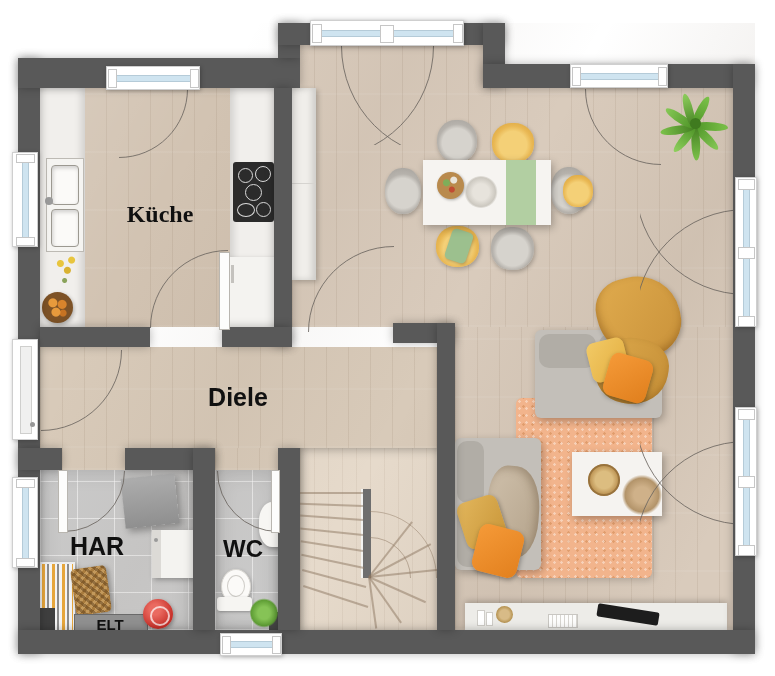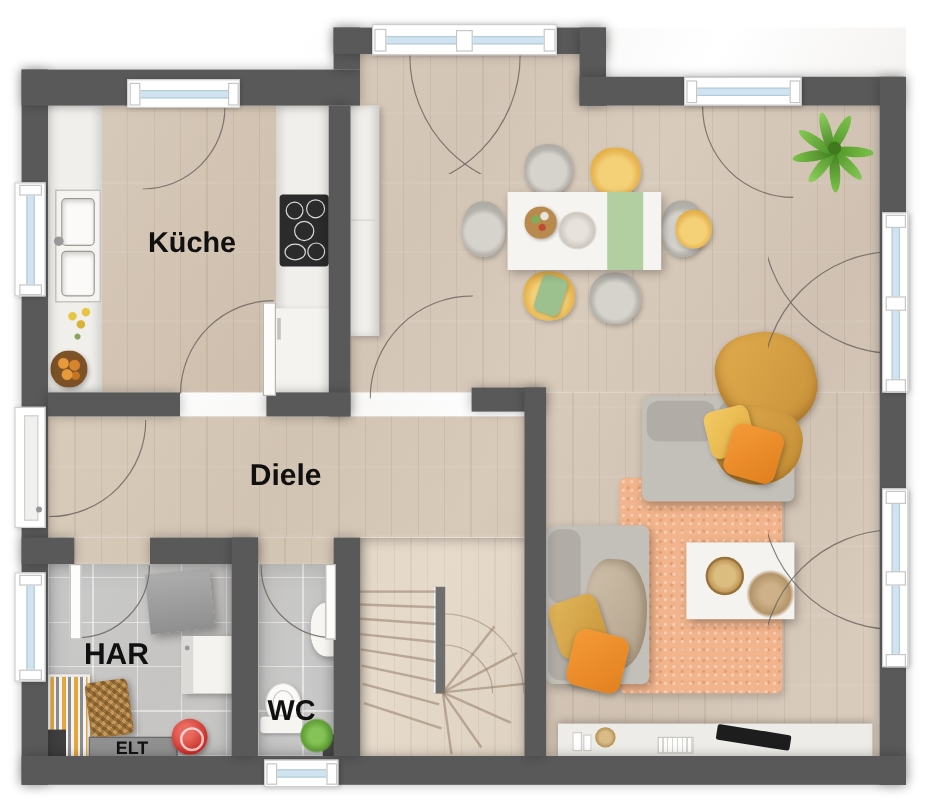--- a/index.html
+++ b/index.html
@@ -261,19 +261,19 @@
   <div class="win" style="left:735px;top:407px;width:20px;height:147px;">
     <i class="glass" style="left:7px;top:9px;width:5px;height:129px;"></i>
     <i class="cap" style="left:2px;top:1px;width:15px;height:9px;"></i>
     <i class="cap" style="left:2px;top:68px;width:15px;height:10px;"></i>
     <i class="cap" style="left:2px;top:137px;width:15px;height:9px;"></i>
   </div>
   <div class="leaf-door" style="left:219px;top:252px;width:9px;height:76px;"></div>
   <div class="leaf-door" style="left:58px;top:470px;width:8px;height:61px;"></div>
   <div class="leaf-door" style="left:271px;top:470px;width:7px;height:61px;"></div>
 
-  <div class="label" style="left:160px;top:203px;font-size:24px;">Küche</div>
+  <div class="label" style="left:160px;top:214px;font-size:24px;font-family:Liberation Serif, serif;">Küche</div>
   <div class="label" style="left:238px;top:397px;font-size:25px;">Diele</div>
   <div class="label" style="left:97px;top:546px;font-size:25px;">HAR</div>
-  <div class="label" style="left:243px;top:549px;font-size:24px;margin-top:44px;">WC</div>
+  <div class="label" style="left:243px;top:549px;font-size:24px;">WC</div>
   <div class="label" style="left:110px;top:624px;font-size:15px;">ELT</div>
 
 </div>
 
 </body></html>

